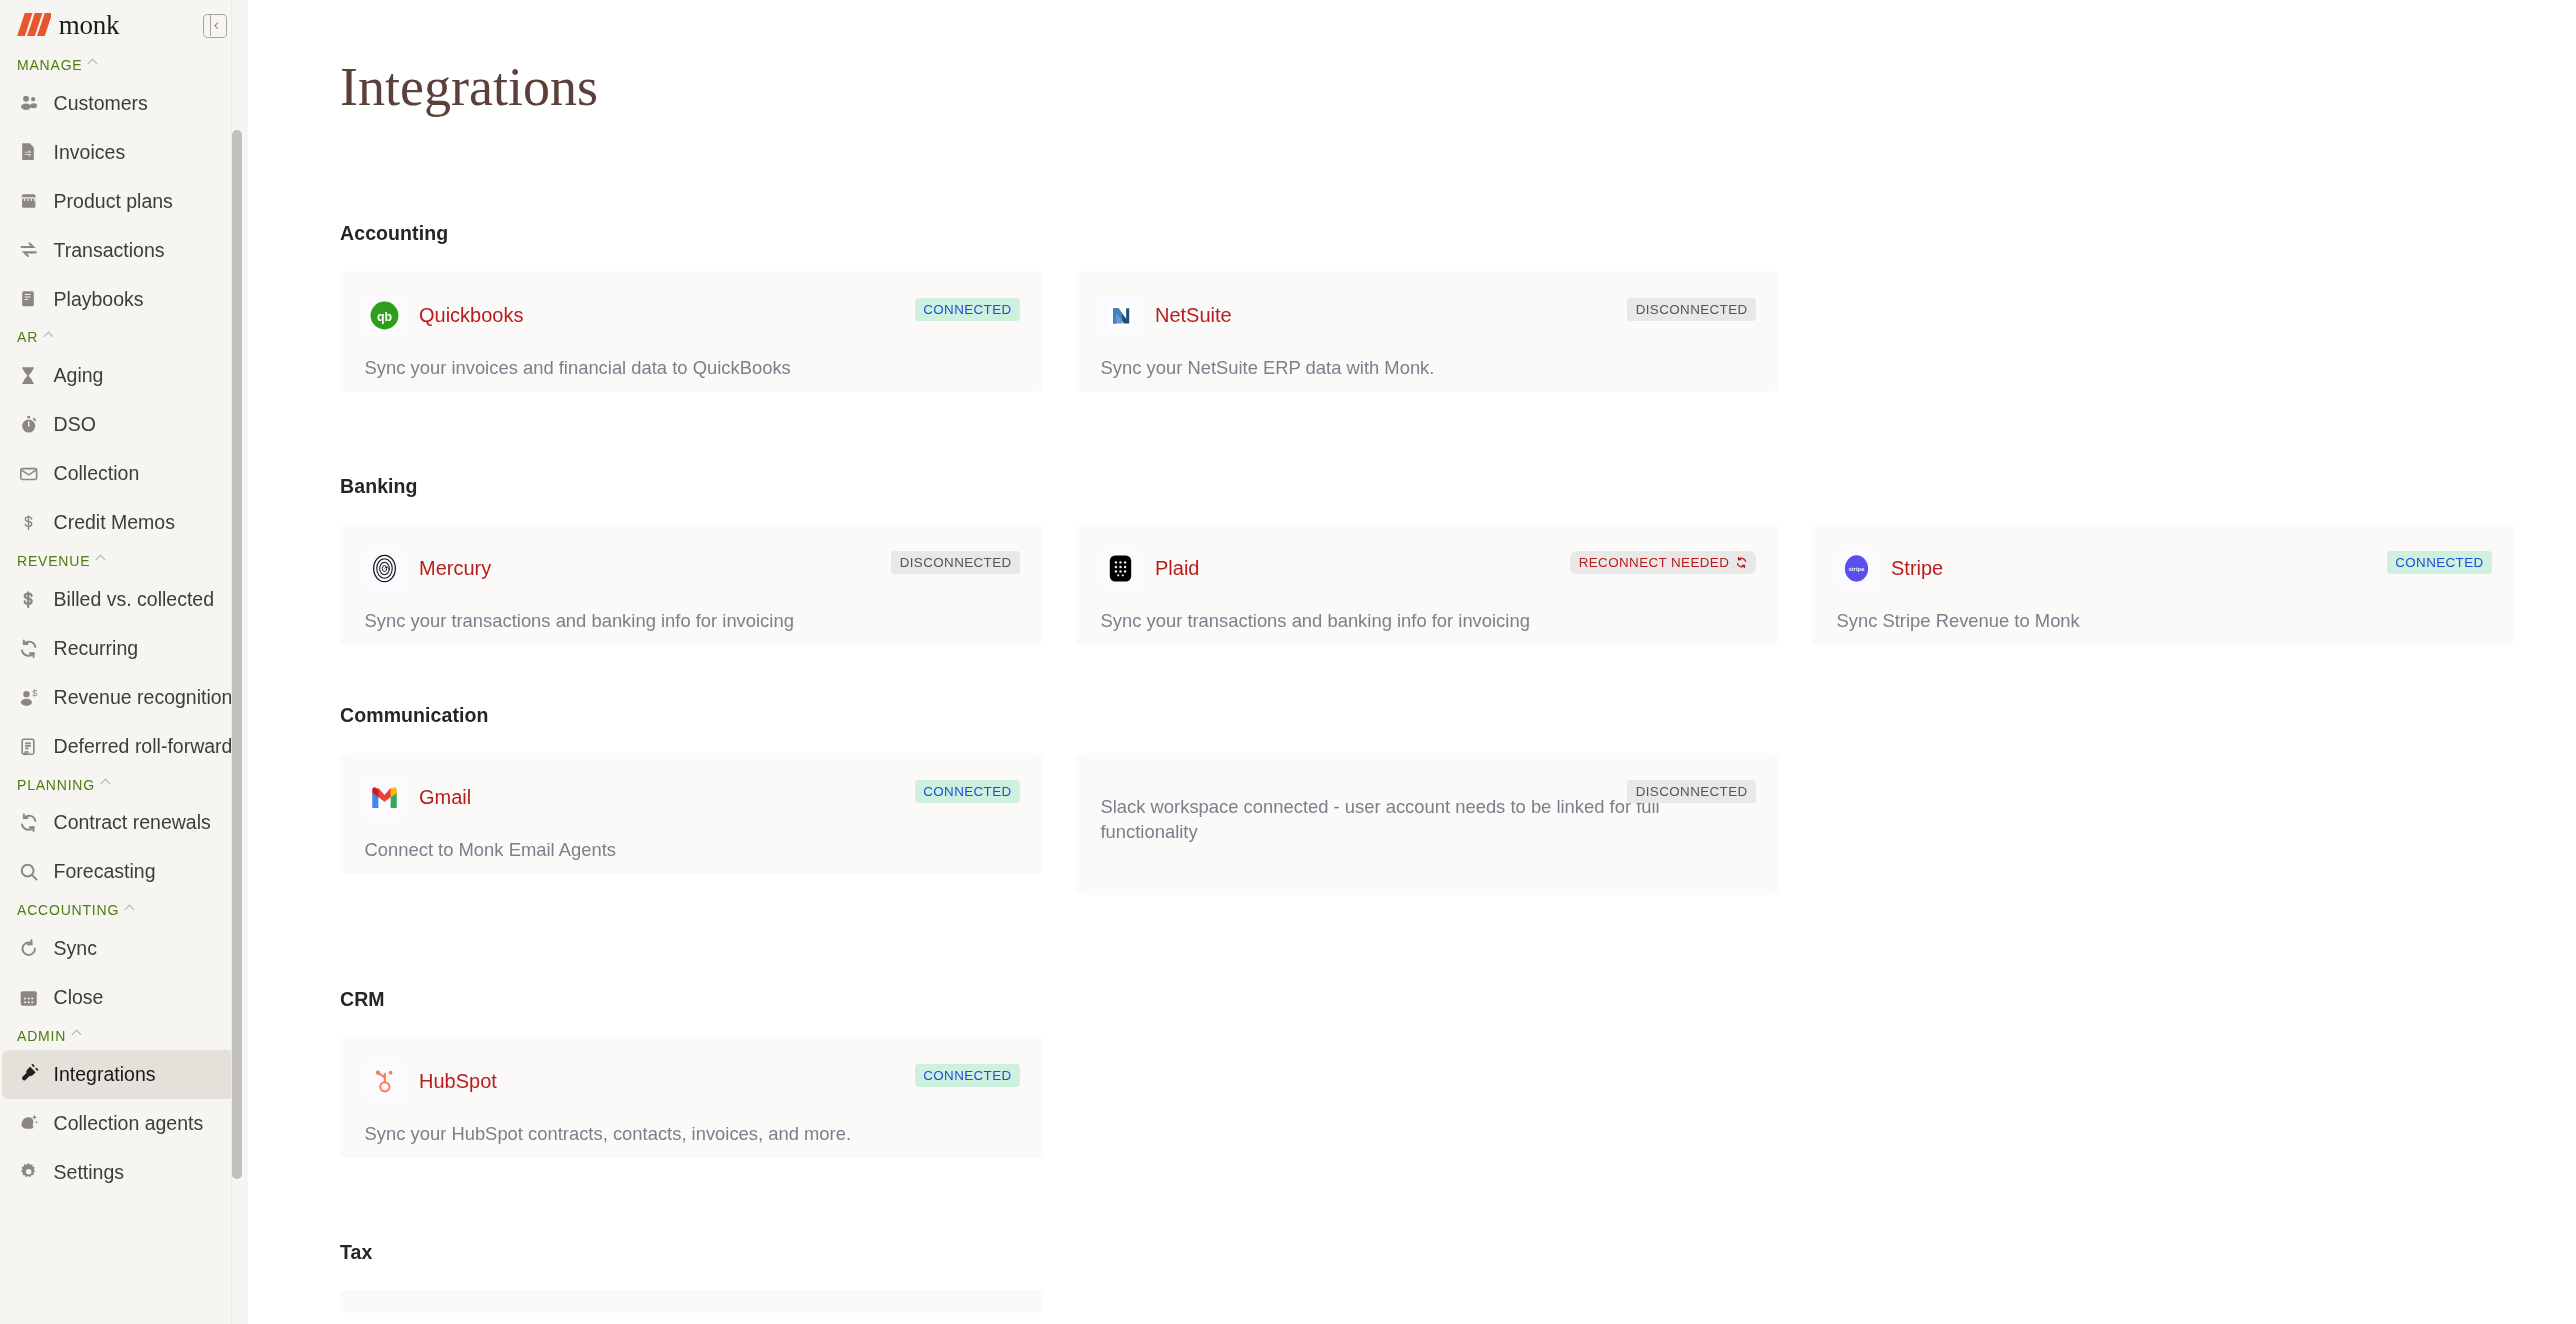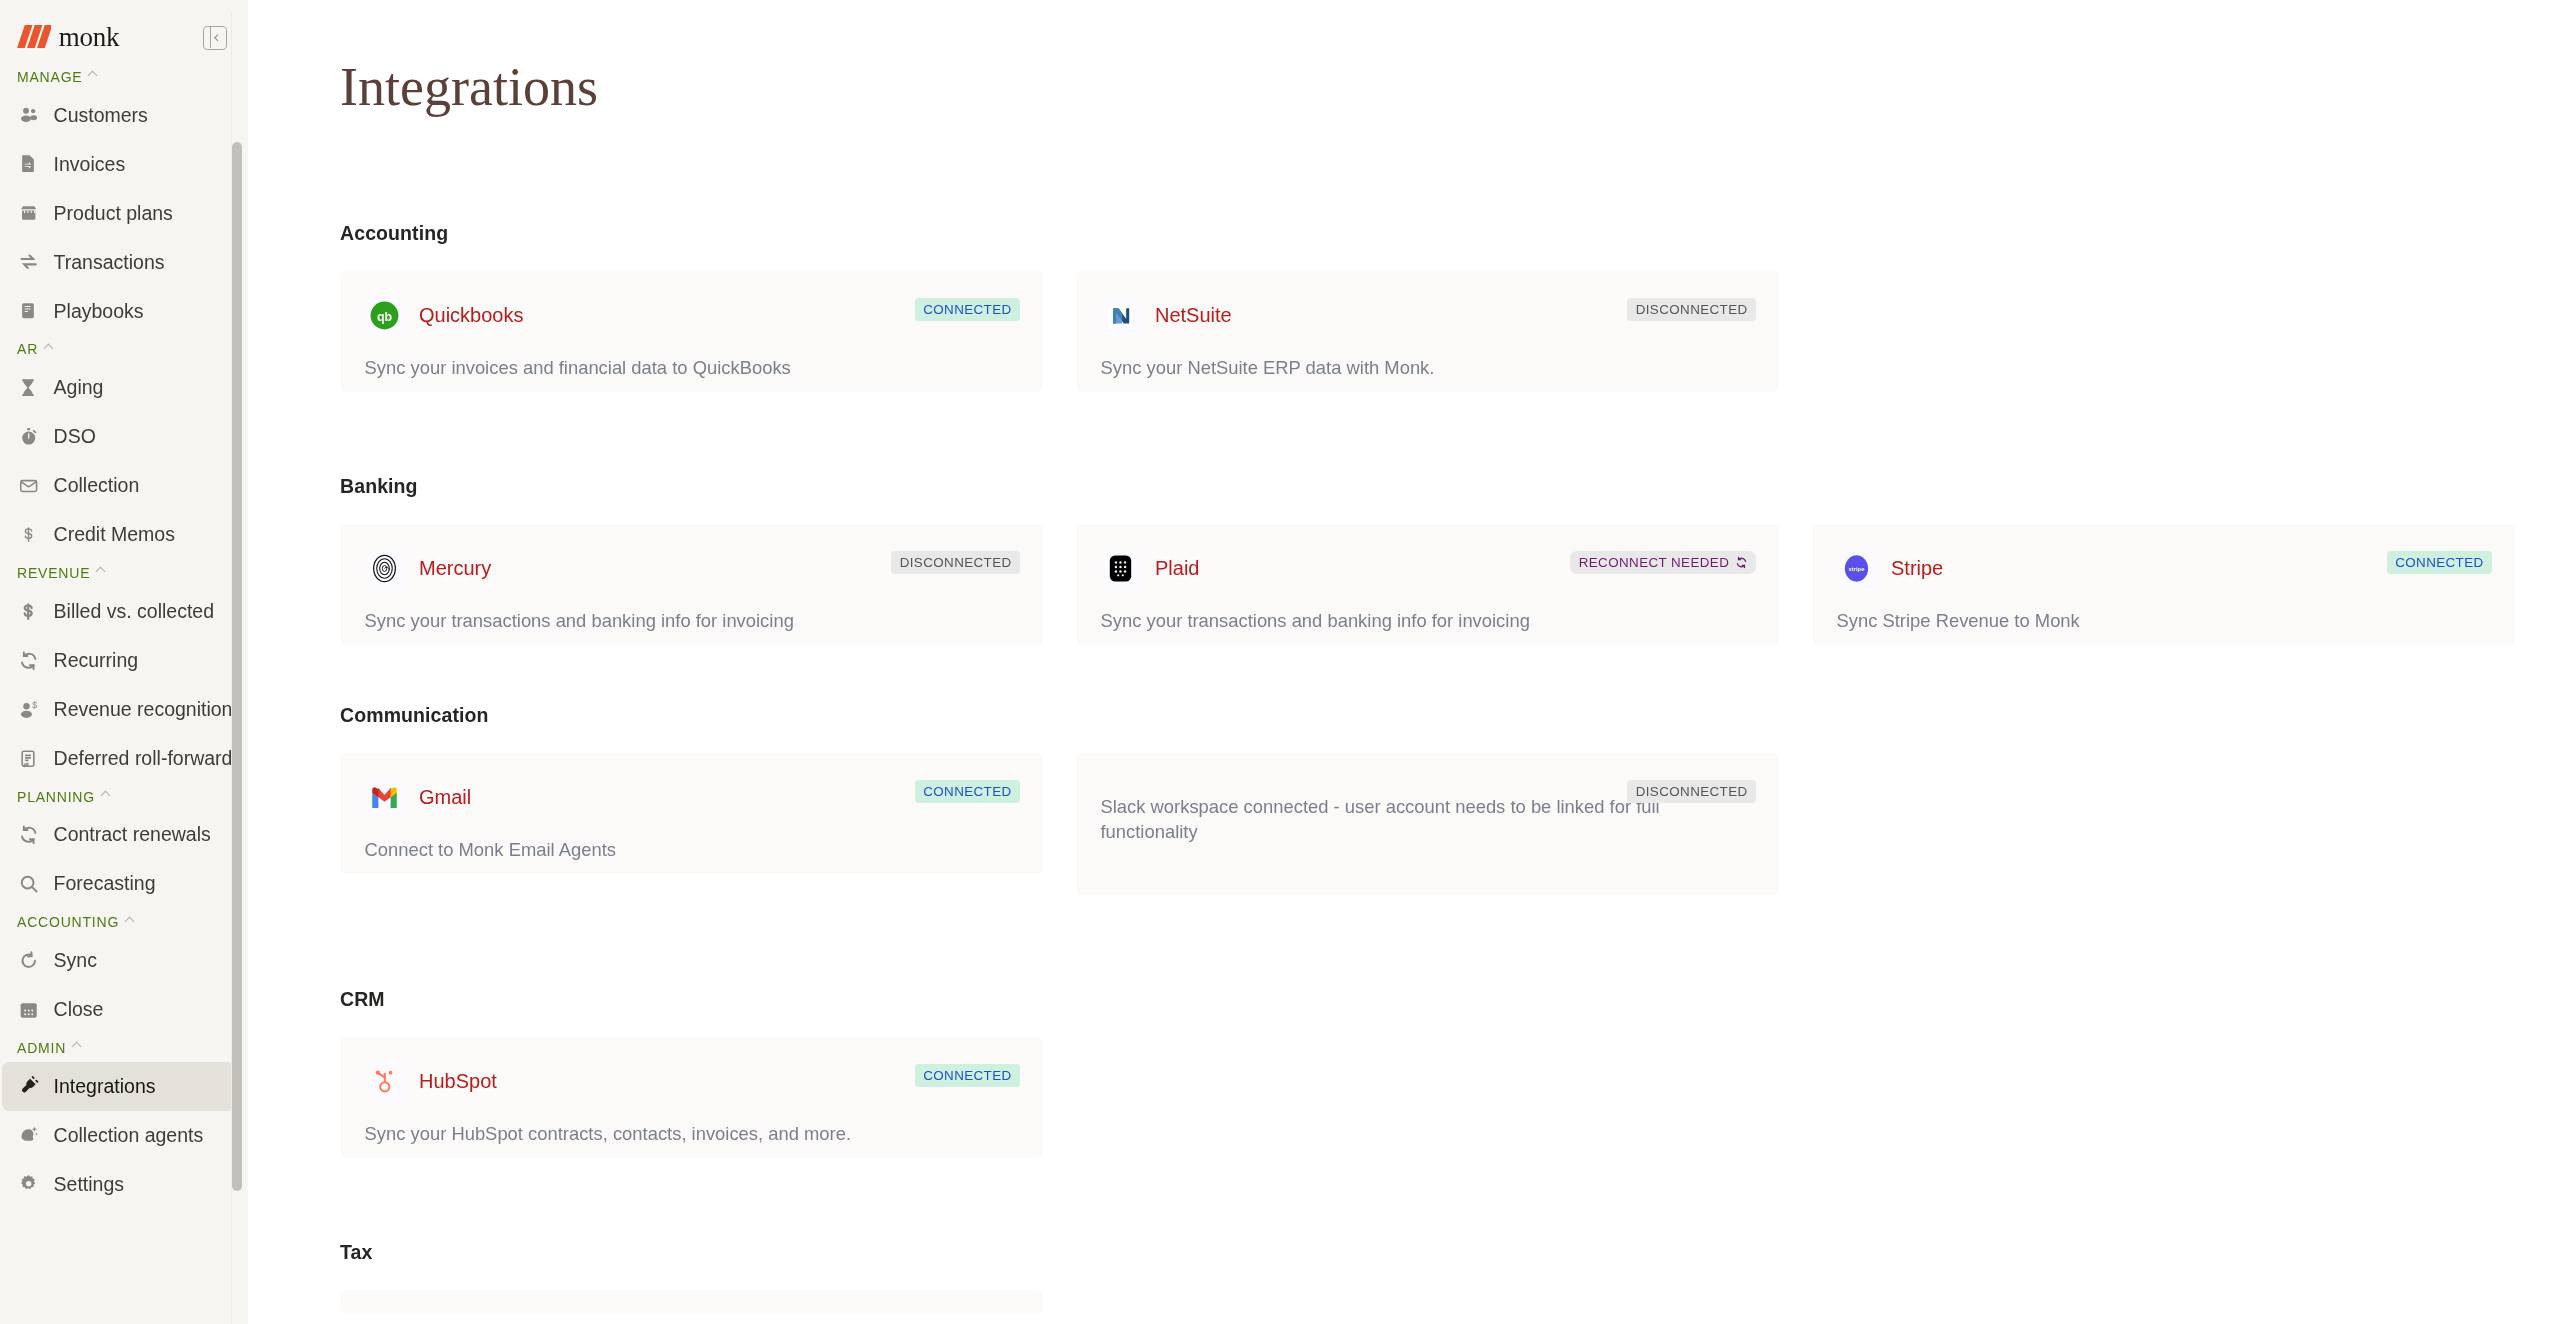--- a/index.html
+++ b/index.html
@@ -10,21 +10,21 @@
     overflow: hidden;
   }
   #app { display: flex; width: 2576px; height: 1325px; }
 
   
   #sidebar {
     width: 248px; height: 1325px;
     background: #f6f5f1;
     position: relative;
     flex: 0 0 248px;
-    padding-top: 12px;
+    padding-top: 0;
   }
   .sb-inner { width: 248px; height: 1325px; overflow: hidden; position: relative; }
   .sb-header {
     height: 51px; display: flex; align-items: center;
     justify-content: space-between; padding: 0 21.4px 0 17px;
   }
   .brand { display: flex; align-items: center; gap: 7.7px; }
   .brand-mark { display: block; }
   .brand-word {
     font-family: "Liberation Serif", serif;
@@ -127,21 +127,21 @@
   }
   .badge {
     position: absolute; right: 23px; top: 27px;
     display: flex; align-items: center; gap: 5.4px;
     font-size: 13.4px; letter-spacing: 0.4px;
     padding: 3.8px 8.4px 4.6px 8.4px; border-radius: 3.8px;
     white-space: nowrap;
   }
   .badge.connected { background: #cdf0df; color: #1d4ed8; }
   .badge.disconnected { background: #e8e8e8; color: #555555; }
-  .badge.reconnect { background: #e8e8e8; color: #701a75; border-radius: 7px; }
+  .badge.reconnect { background: #e8e8e8; color: #b91c1c; border-radius: 7px; }
   .badge .refresh {
     width: 13px; height: 13px; display: inline-block;
   }
   .card-desc {
     font-size: 18.4px; color: #7b7f8c; line-height: 1.36;
     margin-top: 18.4px; max-width: 605px;
   }
 </style>
 </head>
 <body>

